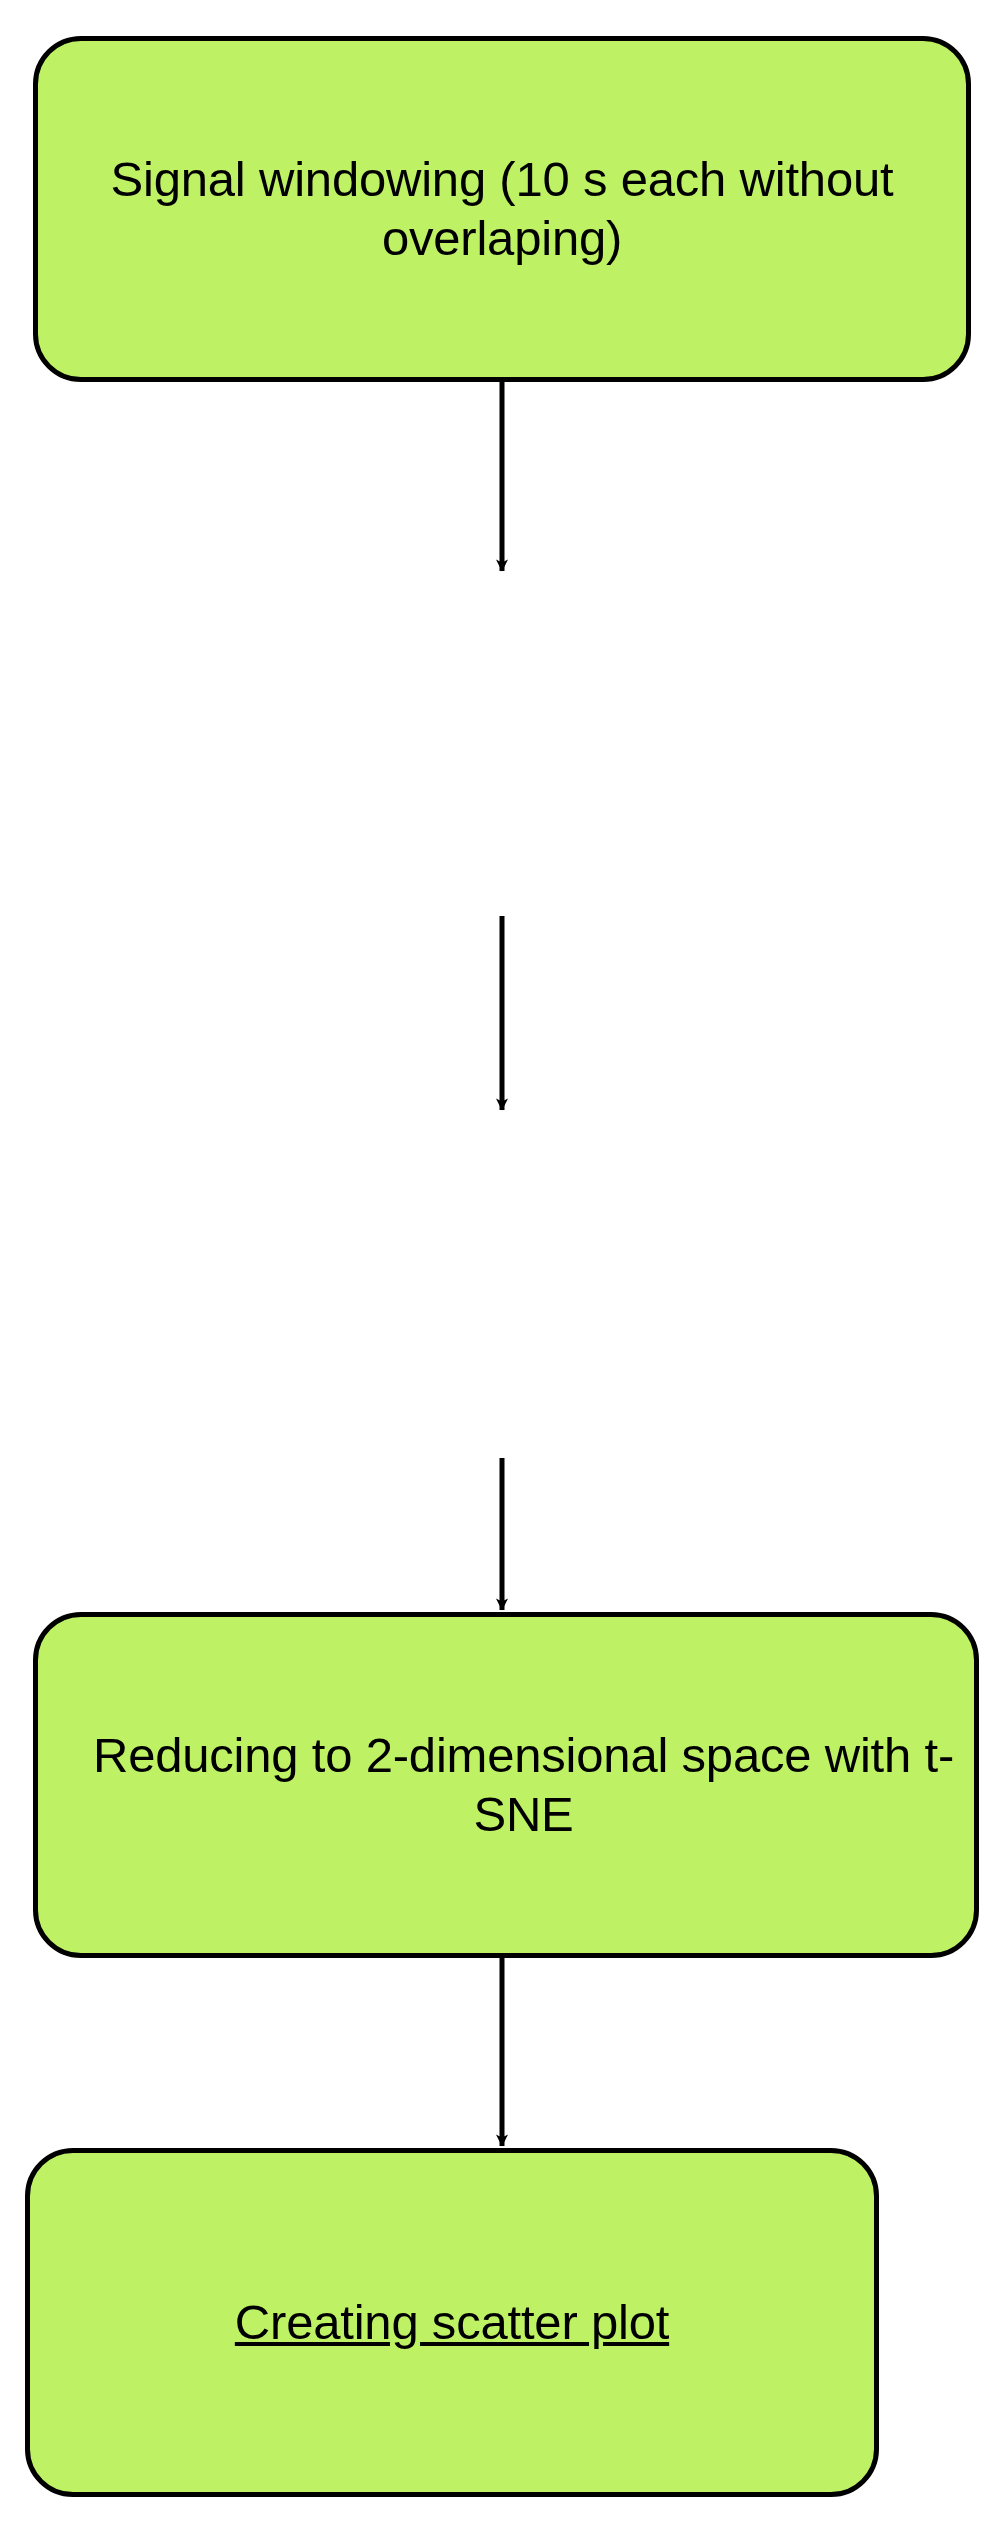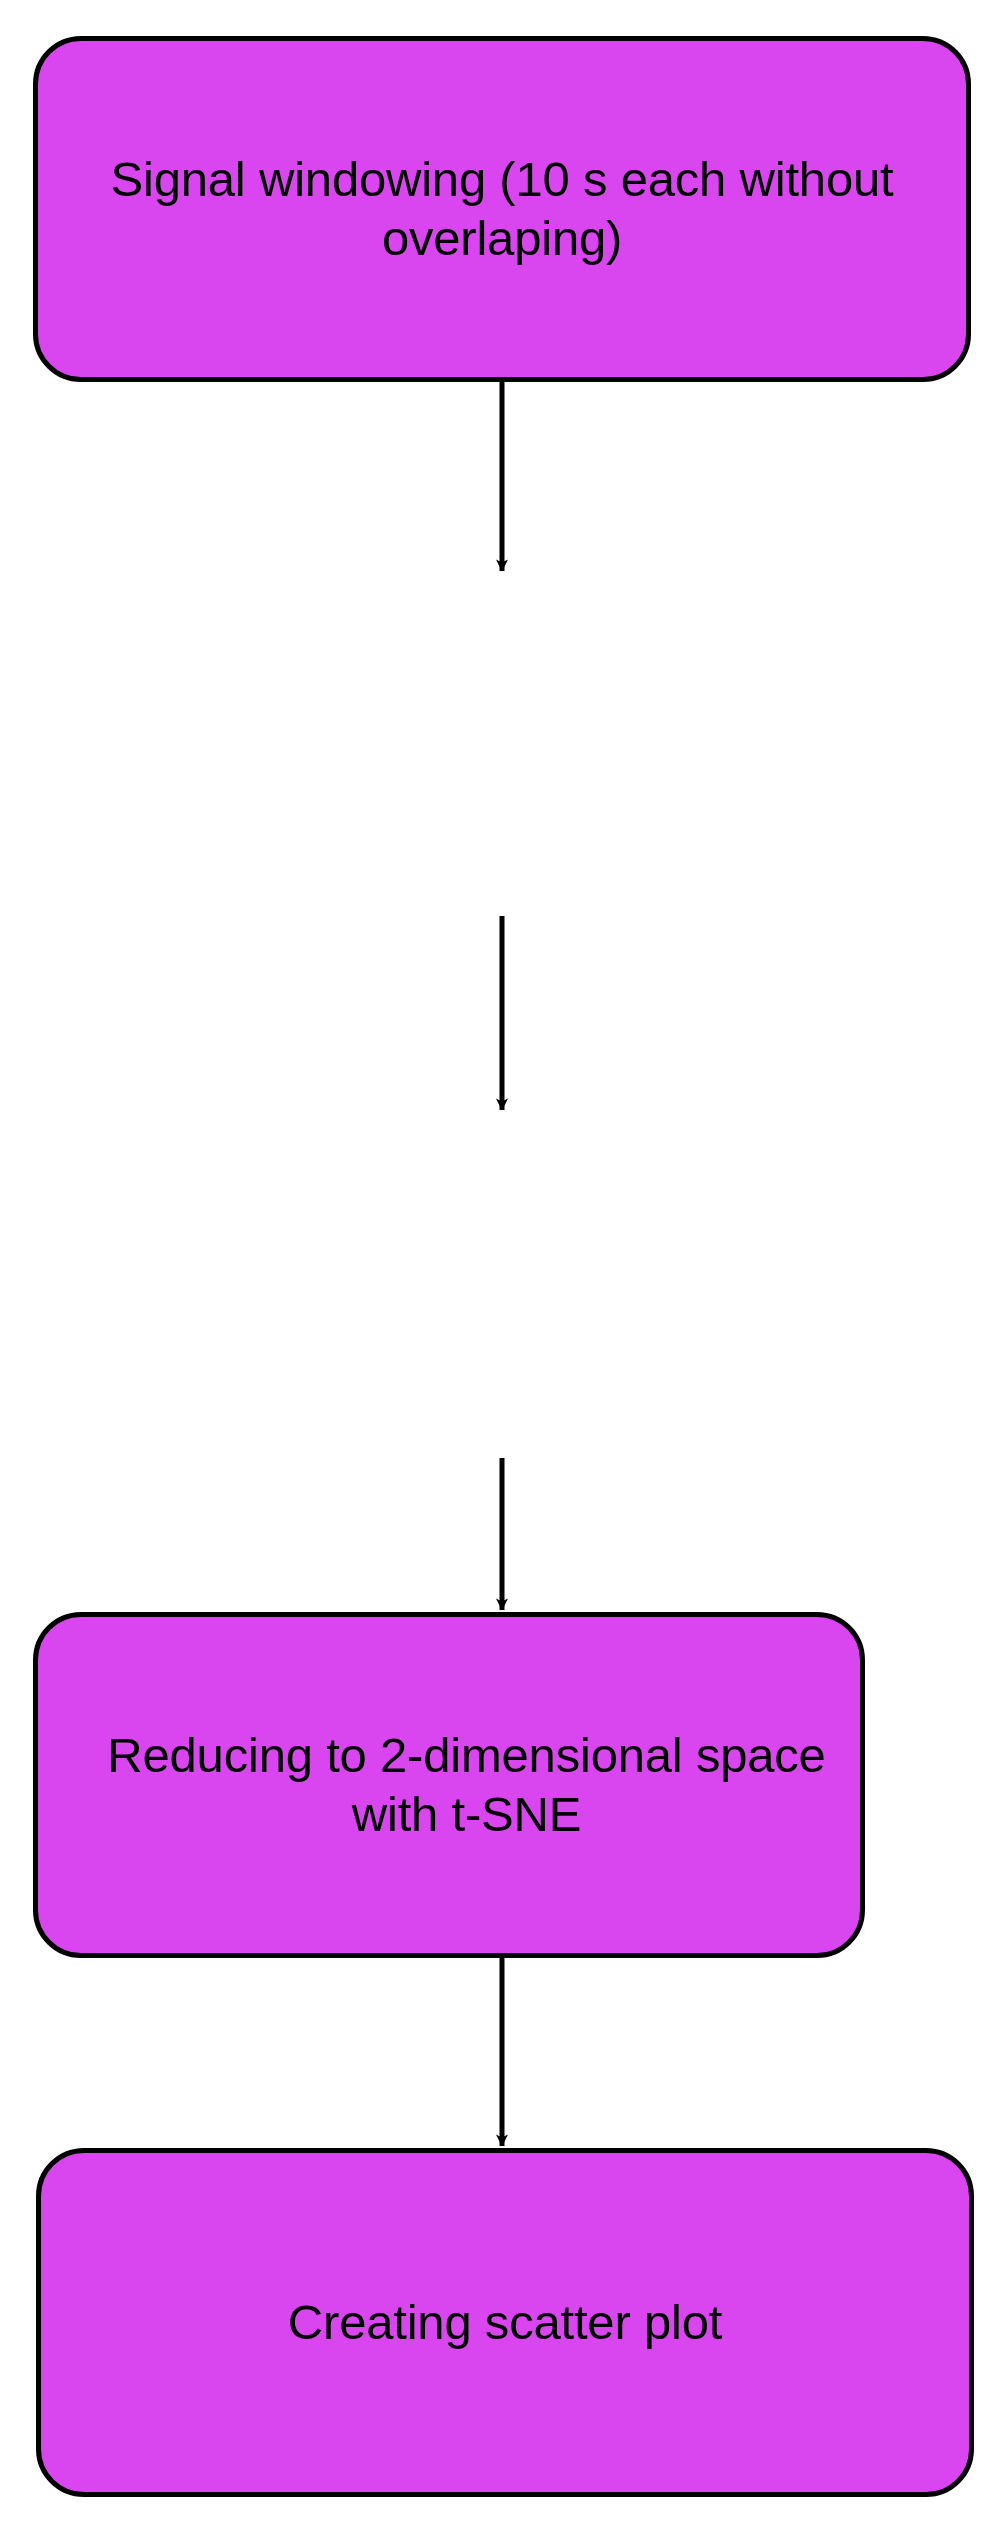--- a/index.html
+++ b/index.html
@@ -16,21 +16,21 @@
   #flowchart {
     position: relative;
     width: 1004px;
     height: 2532px;
     background: #ffffff;
     overflow: hidden;
   }
   .node {
     position: absolute;
     box-sizing: border-box;
-    background: #d946ef;
+    background: #bef264;
     border: 5px solid #000000;
     border-radius: 48px;
     display: flex;
     align-items: center;
     justify-content: flex-end;
   }
   .node-label {
     display: block;
     width: 100%;
     text-align: center;
@@ -77,21 +77,21 @@
       <line x1="502" y1="1956" x2="502" y2="2146" stroke="#000000" stroke-width="5" marker-end="url(#arrowhead)"></line>
     </g>
   </svg>
 
   <div class="node" style="left:33px; top:36px; width:938px; height:346px;">
     <span class="node-label">Signal windowing (10 s each without overlaping)</span>
   </div>
 
 
 
-  <div class="node" style="left:33px; top:1612px; width:832px; height:346px;padding-left:35px;">
+  <div class="node" style="left:33px; top:1612px; width:946px; height:346px;padding-left:35px;">
     <span class="node-label">Reducing to 2-dimensional space with t-SNE</span>
   </div>
 
-  <div class="node" style="left:36px; top:2148px; width:938px; height:349px;">
+  <div class="node" style="left:25px; top:2148px; width:854px; height:349px;text-decoration:underline;">
     <span class="node-label">Creating scatter plot</span>
   </div>
 
 </div>
 
 </body></html>

